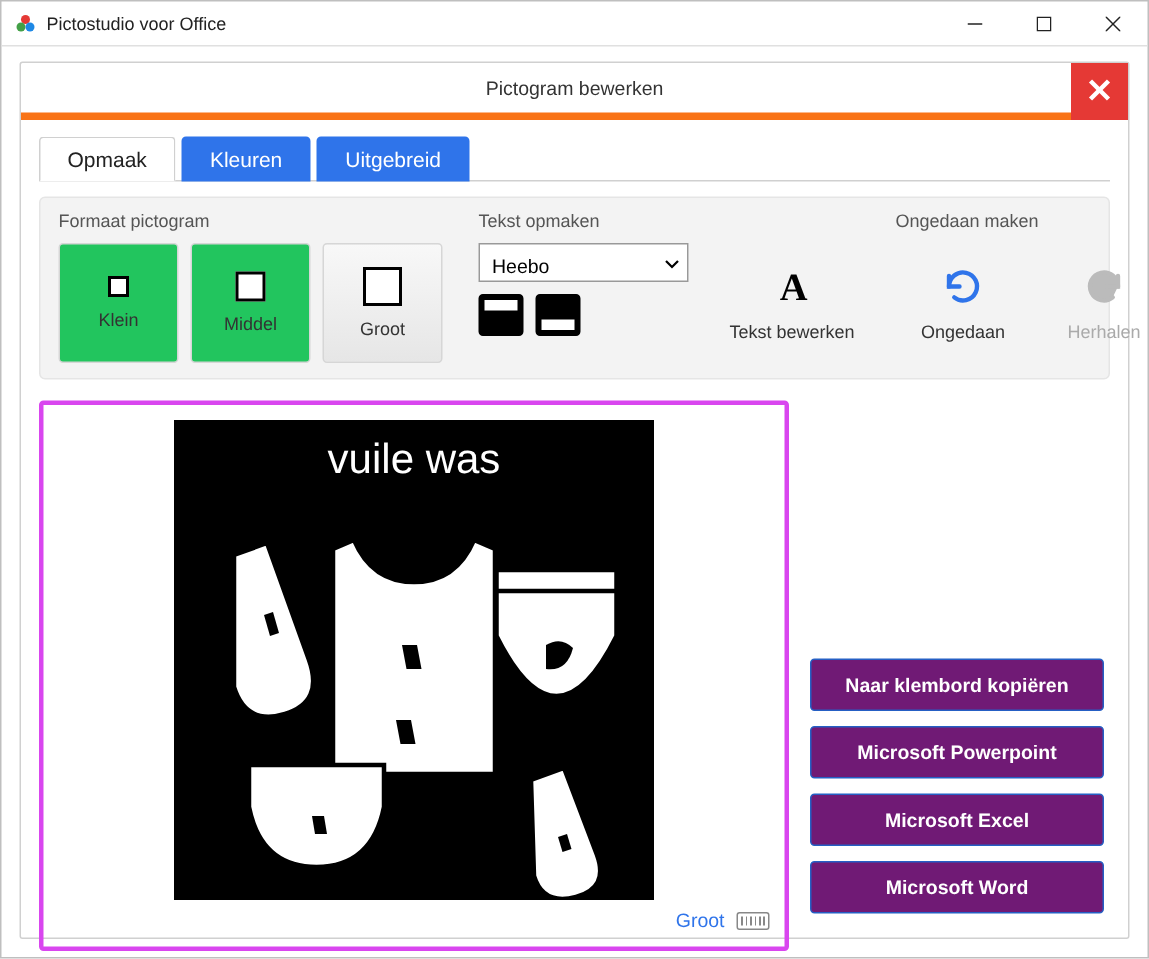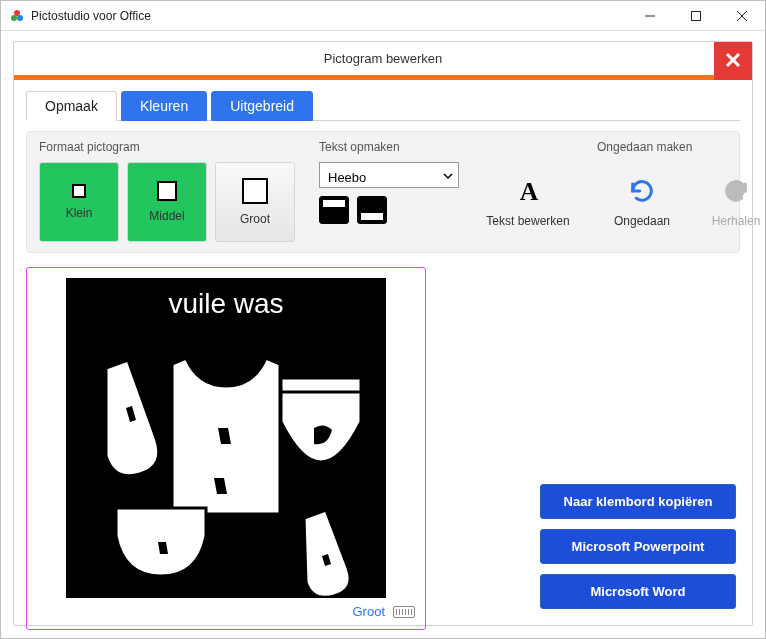--- a/index.html
+++ b/index.html
@@ -177,22 +177,22 @@
   .icon-btn.disabled .lbl { color: #aaa; }
   .icon-btn.disabled svg { stroke: #bbb; color:#bbb; fill:#bbb; }
 
   .canvas-area {
     margin: 14px 12px 0 12px;
     display: flex;
     gap: 20px;
     align-items: flex-start;
   }
   .picto-frame {
-    width: 400px;
-    border: 1px solid #d946ef;
+    width: 500px;
+    border: 3px solid #d946ef;
     border-radius: 3px;
     padding: 10px;
     position: relative;
   }
   .picto-inner {
     margin: 0 auto;
     width: 320px; height: 320px;
     background: #000;
     color: #fff;
     position: relative;
@@ -233,21 +233,21 @@
   .export-col {
     position: absolute;
     right: 16px;
     bottom: 16px;
     display: flex;
     flex-direction: column;
     gap: 10px;
     width: 196px;
   }
   .blue-btn {
-    background: #1d4ed8;
+    background: #701a75;
     color: #fff;
     text-align: center;
     padding: 9px 8px;
     font-size: 13px;
     font-weight: 600;
     border-radius: 3px;
     border: 1px solid #255fc4;
     cursor: pointer;
   }
 </style>
@@ -417,17 +417,18 @@
         <div class="frame-footer">
           <span>Groot</span>
           <span class="kbd-icon"></span>
         </div>
       </div>
     </div>
 
     <div class="export-col">
       <div class="blue-btn">Naar klembord kopiëren</div>
       <div class="blue-btn">Microsoft Powerpoint</div>
+      <div class="blue-btn">Microsoft Excel</div>
       <div class="blue-btn">Microsoft Word</div>
     </div>
 
   </div>
 </div>
 
 </body></html>

